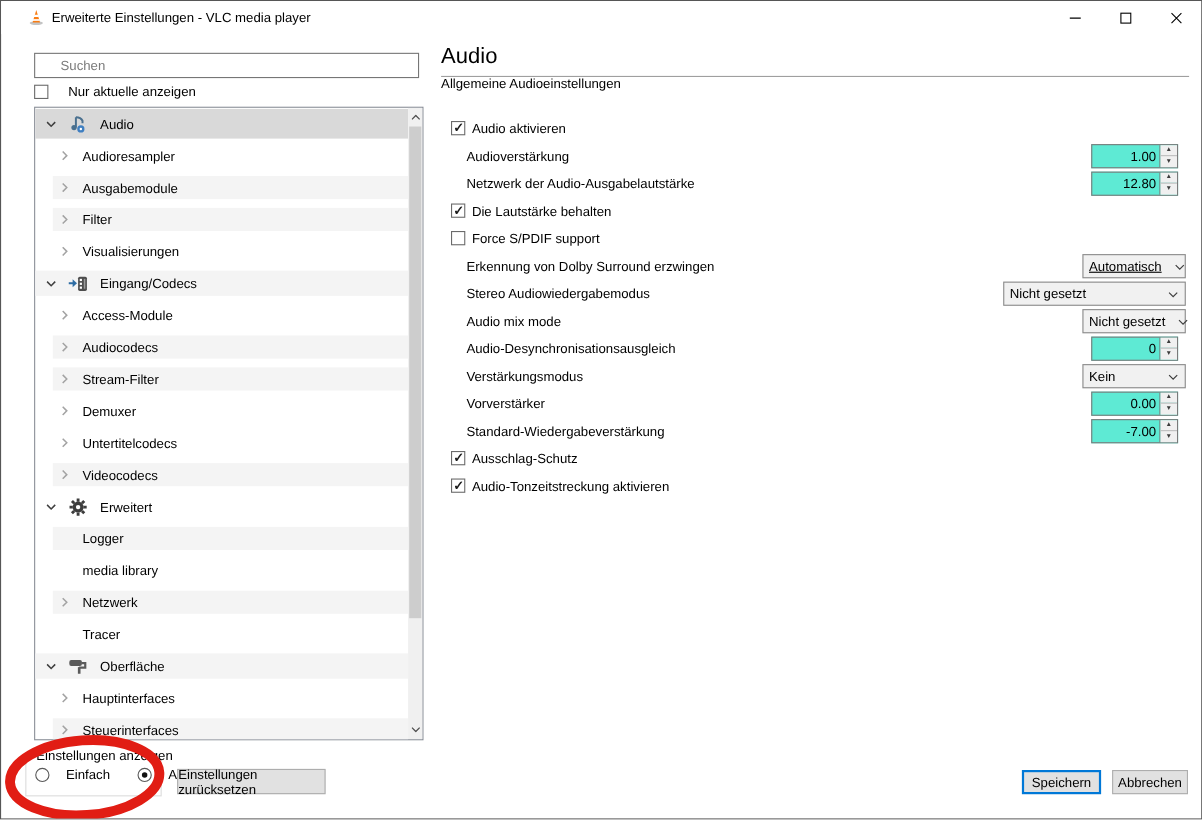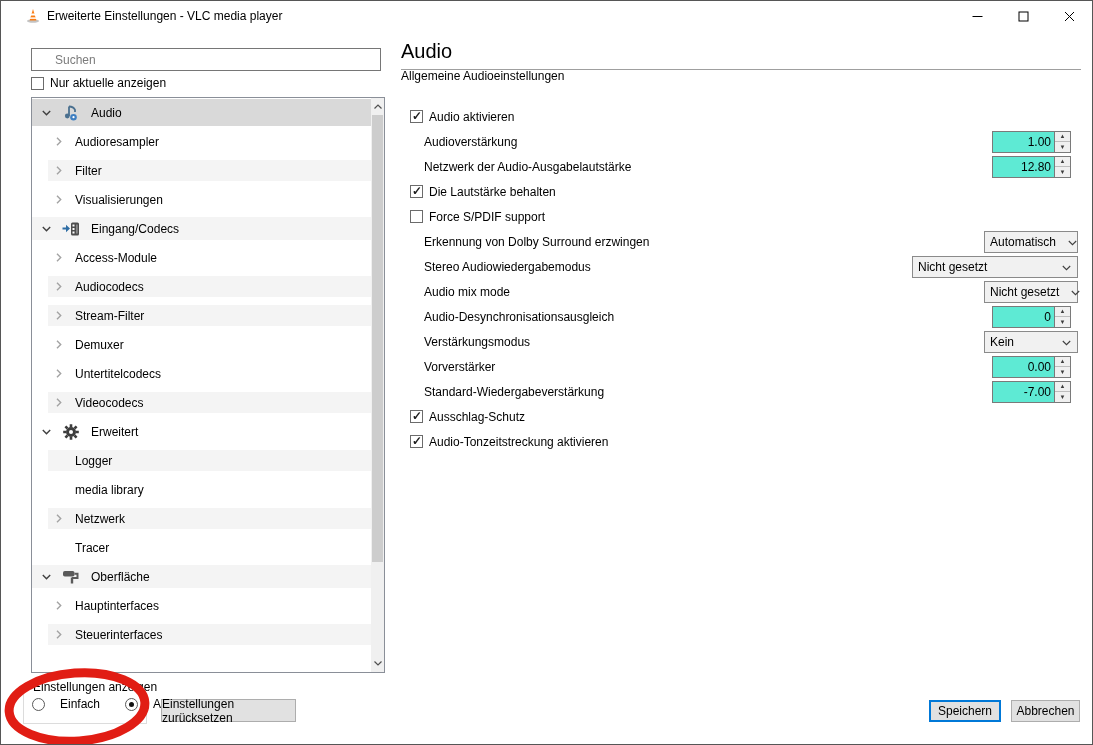--- a/index.html
+++ b/index.html
@@ -14,21 +14,21 @@
   .app-icon { position:absolute; left:24px; top:7px; width:16px; height:16px; }
   .title-text { position:absolute; left:46px; top:8px; font-size:12px; white-space:nowrap; }
   .win-btn { position:absolute; top:0; width:46px; height:30px; display:flex; align-items:center; justify-content:center; cursor:default; }
   .win-btn.min { right:92px; } .win-btn.max { right:46px; } .win-btn.close { right:0; }
   
   .search-input {
     position:absolute; left:30px; top:47px; width:350px; height:23px;
     border:1px solid #767676; padding:0 23px; font:12px "Liberation Sans",sans-serif; outline:none;
   }
   .search-input::placeholder { color:#7b7b7b; }
-  .filter-row { position:absolute; left:30px; top:75px; display:flex; align-items:flex-end; gap:6px; }
+  .filter-row { position:absolute; left:30px; top:75px; display:flex; align-items:flex-end; gap:18px; }
   .tree {
     position:absolute; left:30px; top:96px; width:354px; height:576px;
     border:1px solid #8a8f98; background:#fff; overflow:hidden;
   }
   .trow { position:relative; height:29px; display:flex; align-items:center; width:339px; }
   .band { position:absolute; z-index:0; background:transparent; }
   .trow.child .band { left:16px; right:0; top:4px; bottom:4px; }
   .trow.top .band   { left:0; right:0; top:3px; bottom:3px; }
   .trow.alt .band   { background:#f4f4f4; }
   .trow.sel .band   { left:0; right:0; top:1px; bottom:1px; background:#d9d9d9; }
@@ -141,20 +141,29 @@
           </span>
           <span class="tlabel">Audioresampler</span>
         </div>
         <div class="trow child alt">
           <div class="band"></div>
           <span class="expander">
             <svg width="6" height="9" viewBox="0 0 6 9">
               <path d="M1 0.8 L4.7 4.5 L1 8.2" fill="none" stroke="#a3a3a3" stroke-width="1.4"></path>
             </svg>
           </span>
+          <span class="tlabel">Ausgabemodule</span>
+        </div>
+        <div class="trow child alt">
+          <div class="band"></div>
+          <span class="expander">
+            <svg width="6" height="9" viewBox="0 0 6 9">
+              <path d="M1 0.8 L4.7 4.5 L1 8.2" fill="none" stroke="#a3a3a3" stroke-width="1.4"></path>
+            </svg>
+          </span>
           <span class="tlabel">Filter</span>
         </div>
         <div class="trow child">
           <div class="band"></div>
           <span class="expander">
             <svg width="6" height="9" viewBox="0 0 6 9">
               <path d="M1 0.8 L4.7 4.5 L1 8.2" fill="none" stroke="#a3a3a3" stroke-width="1.4"></path>
             </svg>
           </span>
           <span class="tlabel">Visualisierungen</span>
@@ -353,21 +362,21 @@
         </div>
       </div>
       <div class="crow">
         <div class="cbwrap">
           <span class="cbox"></span>
           <span>Force S/PDIF support</span>
         </div>
       </div>
       <div class="crow">
         <span class="lab">Erkennung von Dolby Surround erzwingen</span>
-        <div class="selbox ctrl" style="width: 94px;">
+        <div class="selbox ctrl" style="width: 94px; text-decoration: underline;">
           <span class="selval">Automatisch</span>
           <span><svg width="9" height="6" viewBox="0 0 9 6">
               <path d="M0.8 1 L4.5 4.7 L8.2 1" fill="none" stroke="#3f3f3f" stroke-width="1.1"></path>
             </svg></span>
         </div>
       </div>
       <div class="crow">
         <span class="lab">Stereo Audiowiedergabemodus</span>
         <div class="selbox ctrl" style="width: 166px;">
           <span class="selval">Nicht gesetzt</span>

